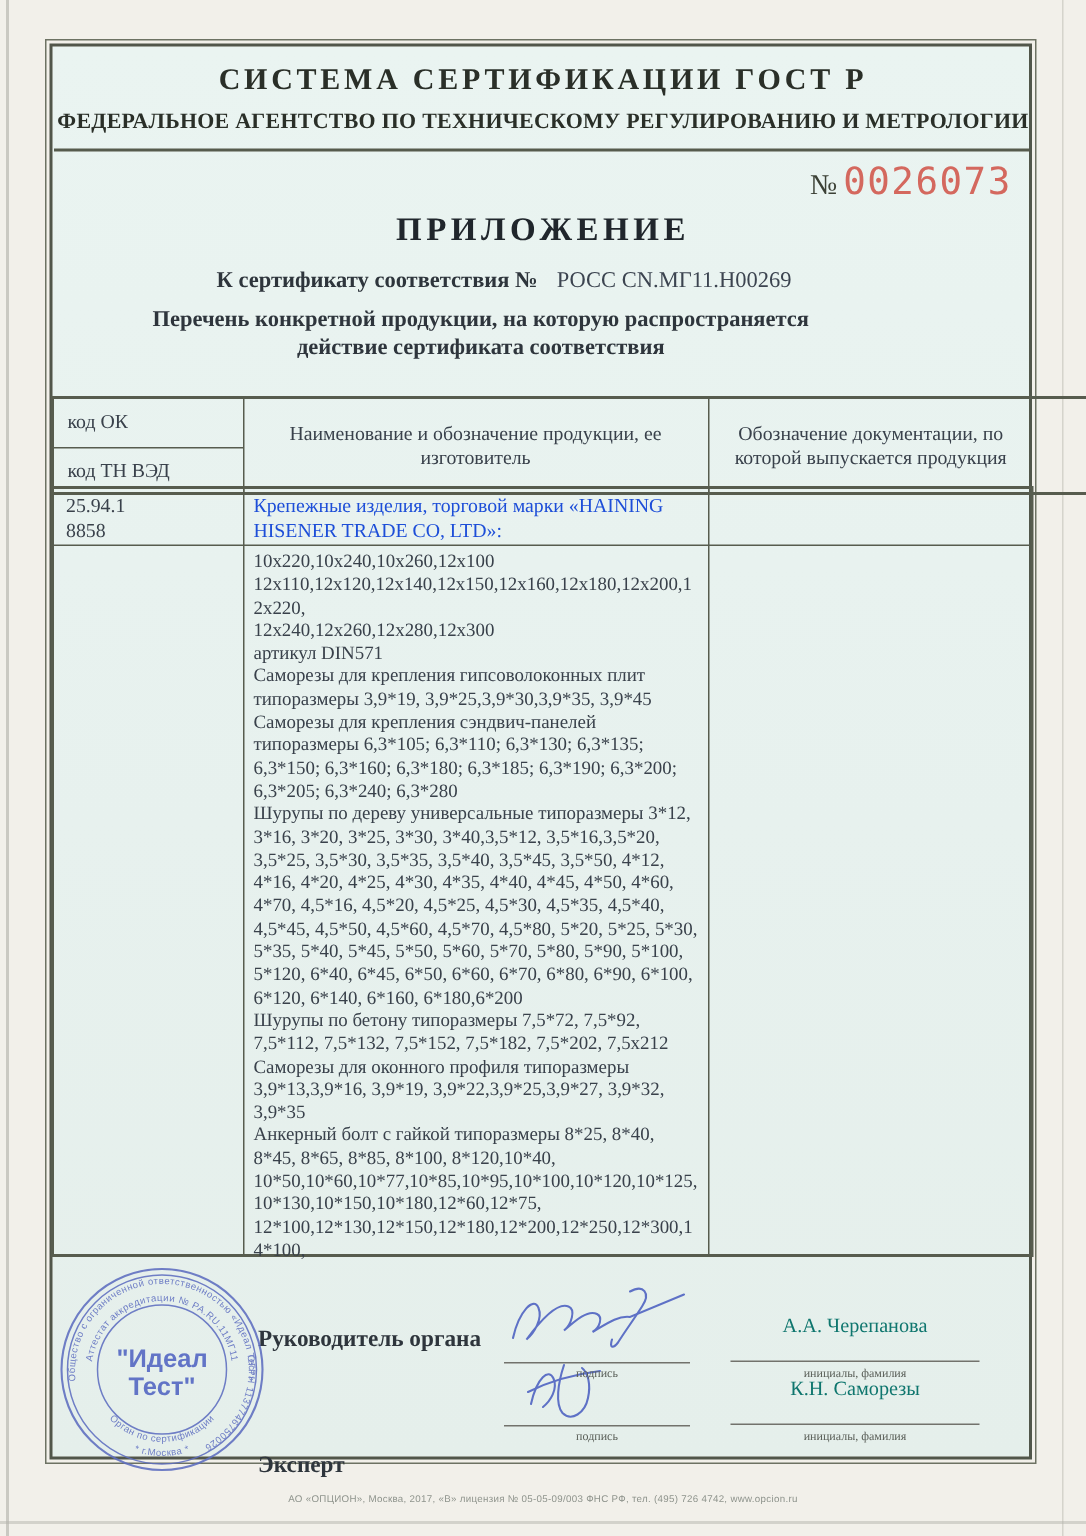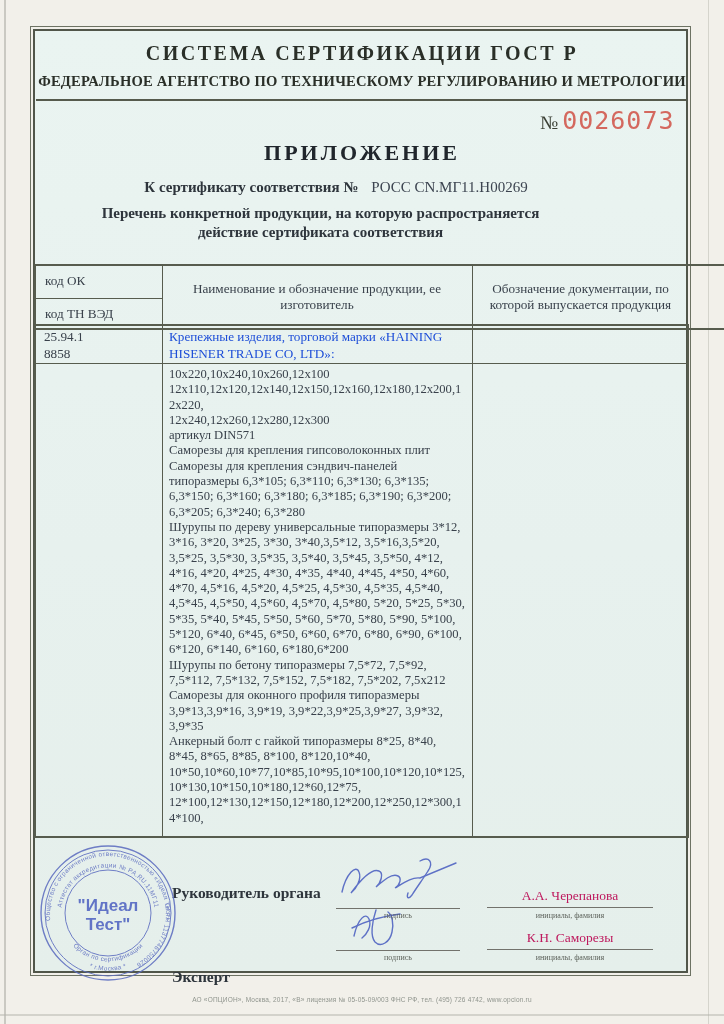--- a/index.html
+++ b/index.html
@@ -49,21 +49,21 @@
   .tm-lines > div{white-space:nowrap;}
   
   .sig-role{font-size:15.5px;font-weight:bold;color:#2e353c;}
   .r1{left:172px;top:884px;} .r2{left:172px;top:968px;}
   .sig-line{border-bottom:1.2px solid #72726c;}
   .sl1{left:336px;top:868px;width:124px;height:40px;}
   .sl2{left:336px;top:910px;width:124px;height:40px;}
   .sig-cap{width:124px;text-align:center;font-size:8px;color:#5a5f58;}
   .sc1{left:336px;top:911px;} .sc2{left:336px;top:953px;}
   .name-line{width:166px;height:40px;border-bottom:1.2px solid #72726c;display:flex;align-items:flex-end;
-             justify-content:center;font-size:13.5px;color:#be185d;padding-bottom:3px;box-sizing:border-box;}
+             justify-content:center;font-size:13.5px;color:#0f766e;padding-bottom:15px;box-sizing:border-box;}
   .nl1{left:487px;top:868px;} .nl2{left:487px;top:910px;}
   .name-cap{width:166px;text-align:center;font-size:8px;color:#5a5f58;}
   .nc1{left:487px;top:911px;} .nc2{left:487px;top:953px;}
   .sig-svg{overflow:visible;}
   .sv1{left:332px;top:854px;} .sv2{left:340px;top:900px;}
   
   .stamp{left:36px;top:841px;opacity:.88;}
   .stamp text{font-family:"Liberation Sans",sans-serif;fill:#5e6ec0;}
   .stamp .ring{font-size:6.4px;letter-spacing:.35px;}
   .stamp .center-t{font-size:17px;font-weight:bold;fill:#5064c2;}
@@ -122,20 +122,21 @@
       <div>8858</div>
     </div>
     <div class="tm-heading">Крепежные изделия, торговой марки «HAINING HISENER TRADE CO, LTD»:</div>
     <div class="tm-lines">
         <div>10x220,10x240,10x260,12x100</div>
         <div>12x110,12x120,12x140,12x150,12x160,12x180,12x200,1</div>
         <div>2x220,</div>
         <div>12x240,12x260,12x280,12x300</div>
         <div>артикул DIN571</div>
         <div>Саморезы для крепления гипсоволоконных плит</div>
+        <div>типоразмеры 3,9*19, 3,9*25,3,9*30,3,9*35, 3,9*45</div>
         <div>Саморезы для крепления сэндвич-панелей</div>
         <div>типоразмеры 6,3*105; 6,3*110; 6,3*130; 6,3*135;</div>
         <div>6,3*150; 6,3*160; 6,3*180; 6,3*185; 6,3*190; 6,3*200;</div>
         <div>6,3*205; 6,3*240; 6,3*280</div>
         <div>Шурупы по дереву универсальные типоразмеры 3*12,</div>
         <div>3*16, 3*20, 3*25, 3*30, 3*40,3,5*12, 3,5*16,3,5*20,</div>
         <div>3,5*25, 3,5*30, 3,5*35, 3,5*40, 3,5*45, 3,5*50, 4*12,</div>
         <div>4*16, 4*20, 4*25, 4*30, 4*35, 4*40, 4*45, 4*50, 4*60,</div>
         <div>4*70, 4,5*16, 4,5*20, 4,5*25, 4,5*30, 4,5*35, 4,5*40,</div>
         <div>4,5*45, 4,5*50, 4,5*60, 4,5*70, 4,5*80, 5*20, 5*25, 5*30,</div>

